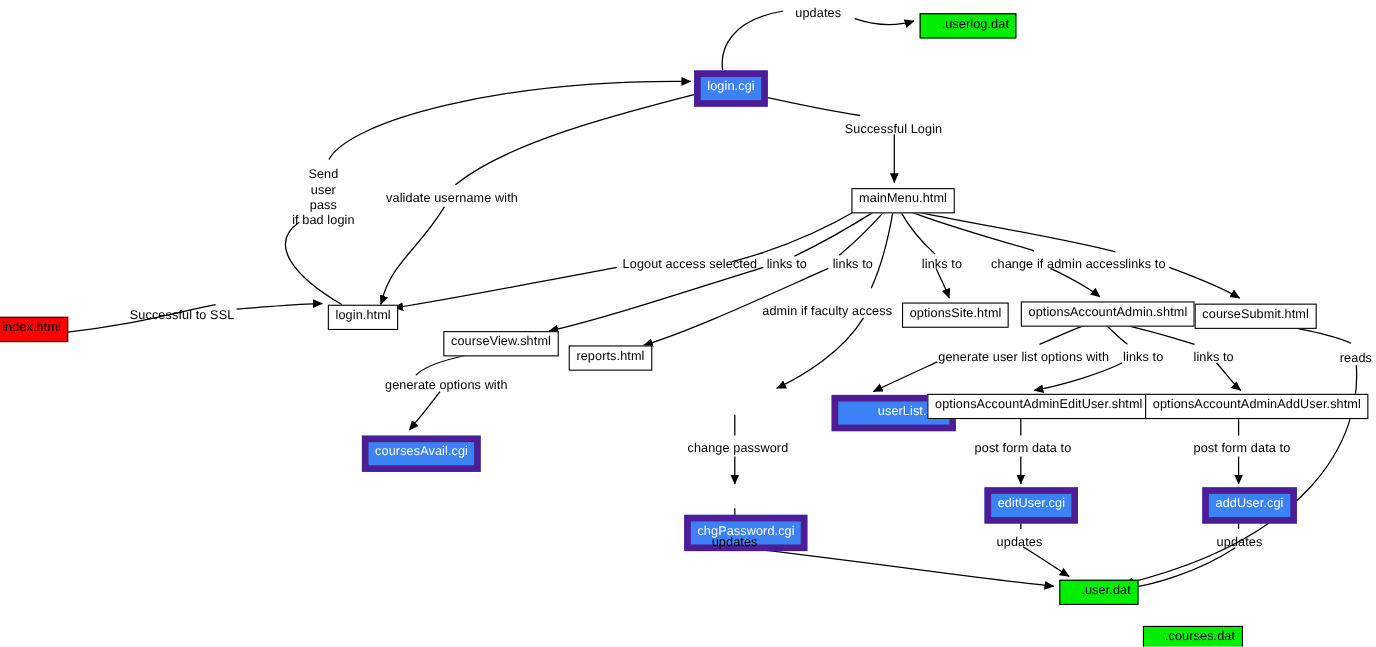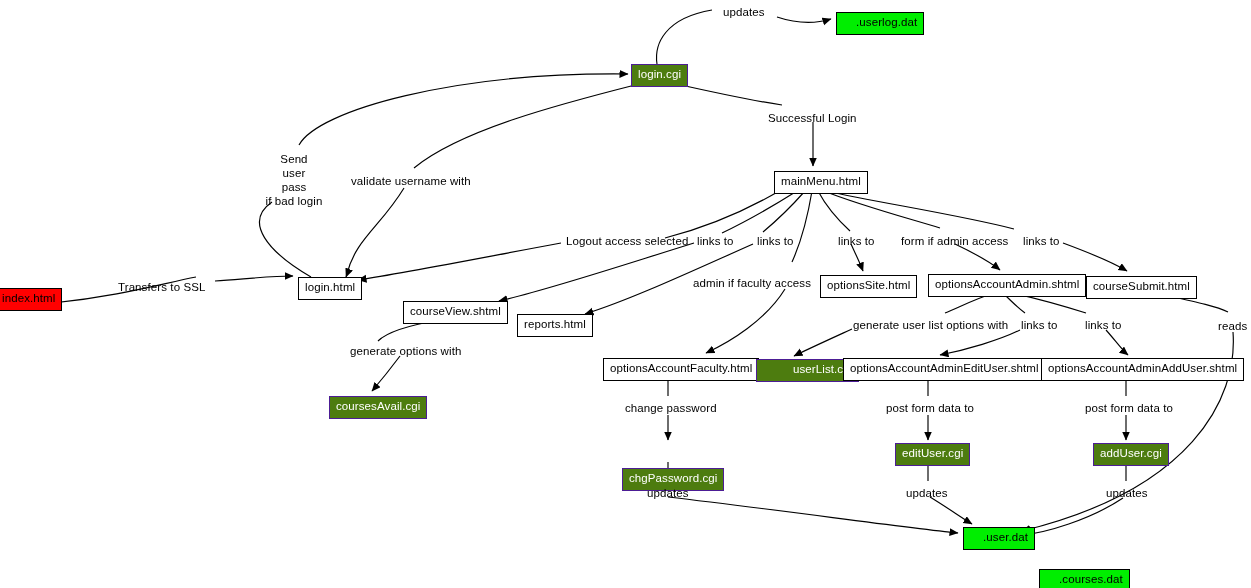--- a/index.html
+++ b/index.html
@@ -34,23 +34,23 @@
     white-space: nowrap;
     padding: 4px 6px 5px 6px;
     letter-spacing: 0.1px;
   }
   .node.page {
     background: #ffffff;
     color: #000000;
     border: 1px solid #000000;
   }
   .node.script {
-    background: #4d7c0f;
+    background: #3b82f6;
     color: #ffffff;
-    border: 1px solid #4c1d95;
+    border: 6px solid #4c1d95;
   }
   .node.datafile {
     background: #00ee00;
     color: #000000;
     border: 1px solid #000000;
     padding-left: 19px;
   }
   .node.entry {
     background: #ff0000;
     color: #000000;
@@ -167,21 +167,20 @@
   <div class="node page" style="left:820px; top:275px;"><span>optionsSite.html</span></div>
 
   <div class="node page" style="left:928px; top:274px;"><span>optionsAccountAdmin.shtml</span></div>
 
   <div class="node page" style="left:1086px; top:276px;text-align:right;"><span>courseSubmit.html</span></div>
 
   <div class="node page" style="left:403px; top:301px;"><span>courseView.shtml</span></div>
 
   <div class="node page" style="left:517px; top:314px;"><span>reports.html</span></div>
 
-  <div class="node page" style="left:603px; top:358px;"><span>optionsAccountFaculty.html</span></div>
 
   <div class="node script" style="left:756px; top:359px;padding-left:36px;"><span>userList.cgi</span></div>
 
   <div class="node page" style="left:843px; top:358px;"><span>optionsAccountAdminEditUser.shtml</span></div>
 
   <div class="node page" style="left:1041px; top:358px;"><span>optionsAccountAdminAddUser.shtml</span></div>
 
   <div class="node script" style="left:329px; top:396px;"><span>coursesAvail.cgi</span></div>
 
   <div class="node script" style="left:622px; top:468px;"><span>chgPassword.cgi</span></div>
@@ -206,25 +205,25 @@
   <div class="edge-label" style="left:351px; top:174px;">validate username with</div>
 
   <div class="edge-label" style="left:566px; top:234px;">Logout access selected</div>
 
   <div class="edge-label" style="left:697px; top:234px;">links to</div>
 
   <div class="edge-label" style="left:757px; top:234px;">links to</div>
 
   <div class="edge-label" style="left:838px; top:234px;">links to</div>
 
-  <div class="edge-label" style="left:901px; top:234px;">form if admin access</div>
+  <div class="edge-label" style="left:901px; top:234px;">change if admin access</div>
 
   <div class="edge-label" style="left:1023px; top:234px;">links to</div>
 
-  <div class="edge-label" style="left:118px; top:280px;">Transfers to SSL</div>
+  <div class="edge-label" style="left:118px; top:280px;">Successful to SSL</div>
 
   <div class="edge-label" style="left:693px; top:276px;">admin if faculty access</div>
 
   <div class="edge-label" style="left:1218px; top:319px;">reads</div>
 
   <div class="edge-label" style="left:853px; top:318px;">generate user list options with</div>
 
   <div class="edge-label" style="left:1021px; top:318px;">links to</div>
 
   <div class="edge-label" style="left:1085px; top:318px;">links to</div>

